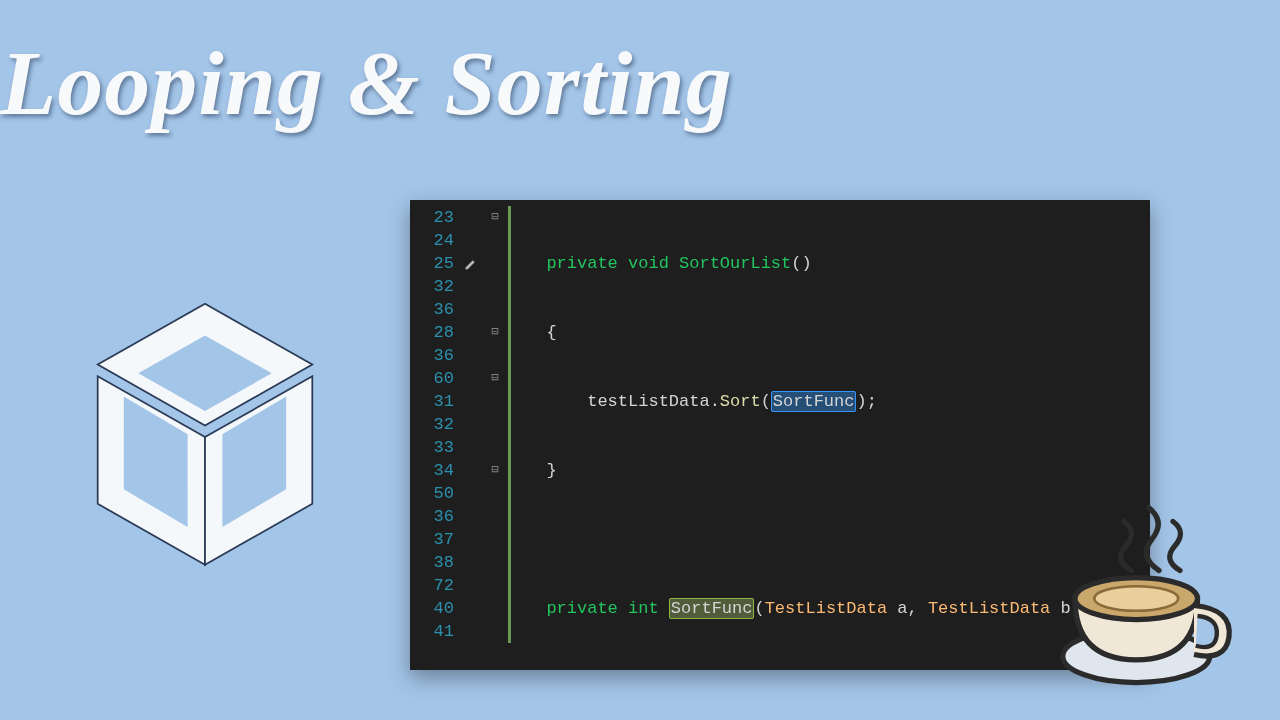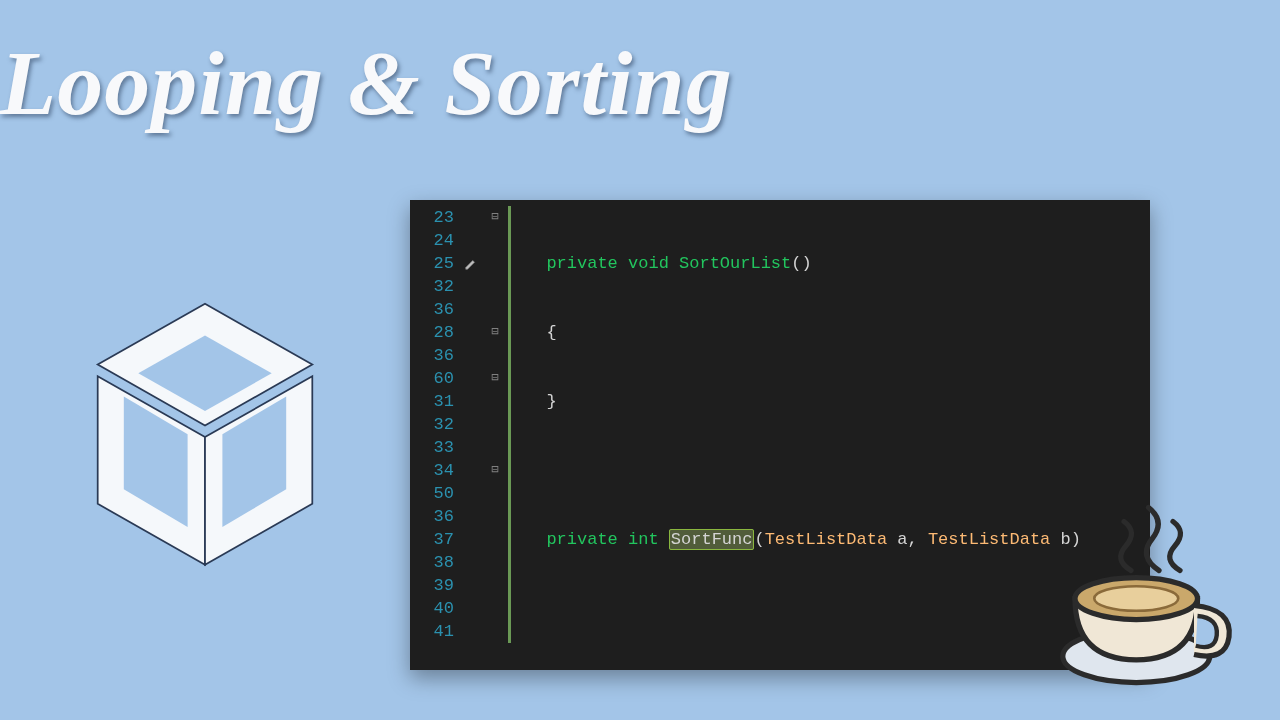--- a/index.html
+++ b/index.html
@@ -150,21 +150,21 @@
       <div>36</div>
       <div>60</div>
       <div>31</div>
       <div>32</div>
       <div>33</div>
       <div>34</div>
       <div>50</div>
       <div>36</div>
       <div>37</div>
       <div>38</div>
-      <div>39</div>
+      <div>72</div>
       <div>40</div>
       <div>41</div>
     </div>
   <div class="marker-col" id="marker-col">
       <div></div>
       <div></div>
       <div>
         <svg viewBox="0 0 16 16">
           <path d="M2 12 L10 4 L12 6 L4 14 L2 14 Z" fill="#c0c0c0" stroke="#808080" stroke-width="0.8"></path>
         </svg>
@@ -224,20 +224,21 @@
       <div></div>
       <div></div>
       <div></div>
       <div></div>
       <div></div>
       <div></div>
     </div>
   <div class="code-col">
     <div>  <span class="kw">private</span> <span class="kw">void</span> <span class="mtd">SortOurList</span><span class="txt">()</span></div>
     <div>  <span class="txt">{</span></div>
+    <div>      <span class="txt">testListData.</span><span class="id">Sort</span><span class="txt">(</span><span class="hl">SortFunc</span><span class="txt">);</span></div>
     <div>  <span class="txt">}</span></div>
     <div></div>
     <div>  <span class="kw">private</span> <span class="kw">int</span> <span class="hl2">SortFunc</span><span class="txt">(</span><span class="typ">TestListData</span><span class="txt"> a, </span><span class="typ">TestListData</span><span class="txt"> b)</span></div>
     
     
     
     
     
     
     

